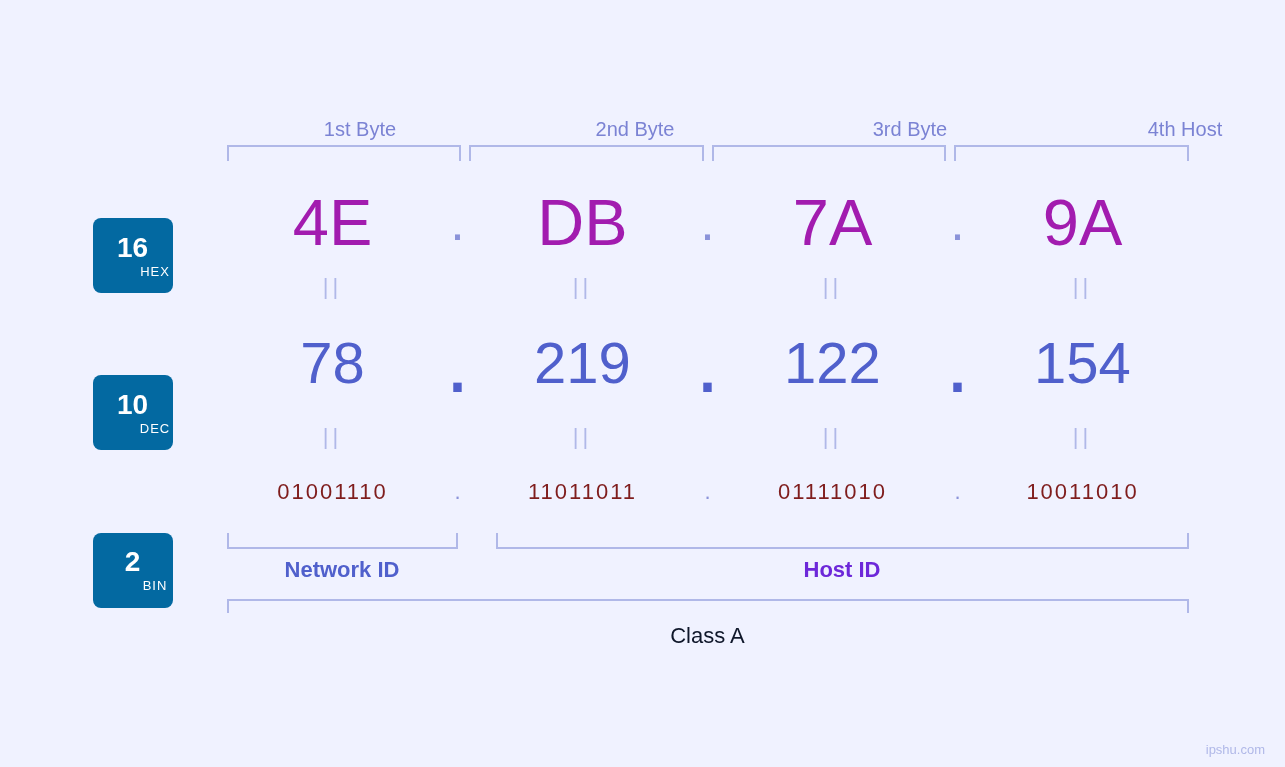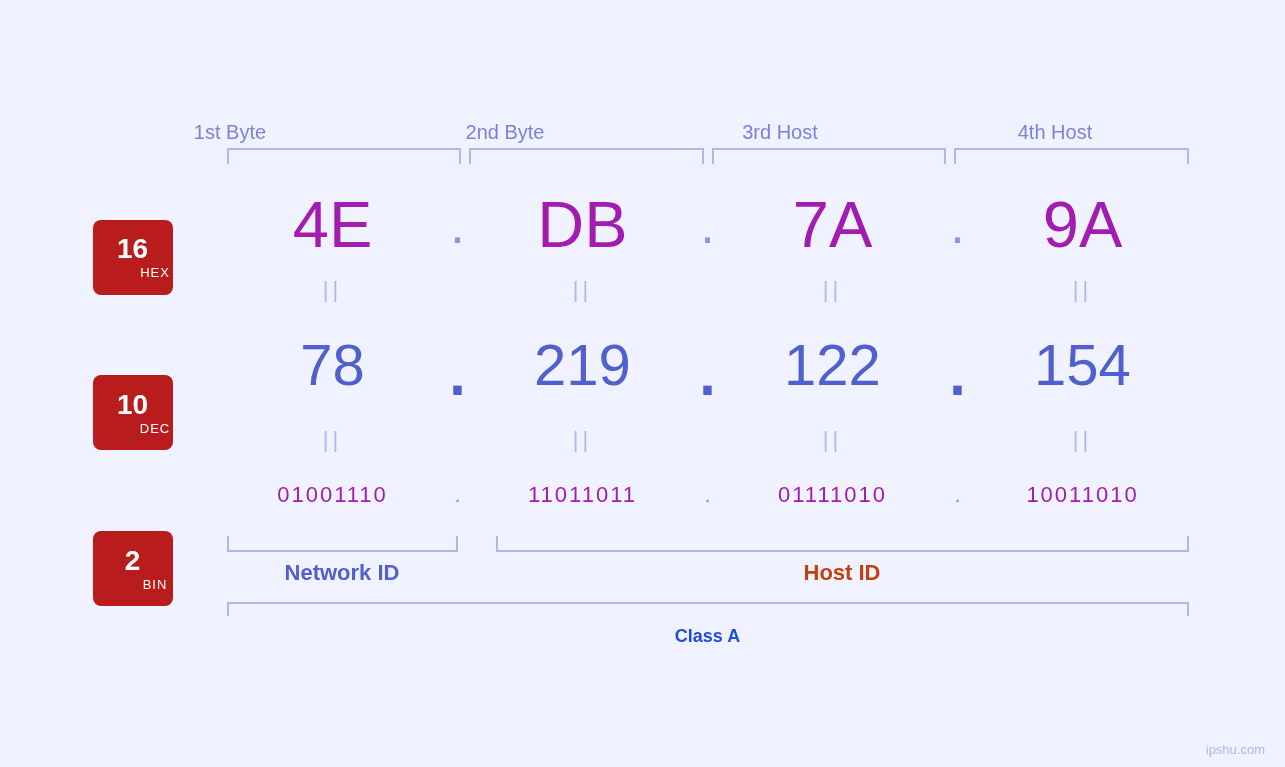--- a/index.html
+++ b/index.html
@@ -13,21 +13,21 @@
       flex-direction: column;
       align-items: center;
       justify-content: center;
       position: relative;
     }
 
     .main-container {
       width: 1100px;
       display: flex;
       flex-direction: column;
-      align-items: flex-end;
+      align-items: flex-start;
     }
 
     
     .byte-headers {
       display: flex;
       width: 100%;
       margin-left: 130px;
       margin-bottom: 4px;
     }
 
@@ -67,21 +67,21 @@
       display: flex;
       flex-direction: column;
       justify-content: space-around;
       width: 130px;
       gap: 0px;
     }
 
     .base-badge {
       width: 80px;
       height: 75px;
-      background: #b91c1c;
+      background: #0369a1;
       border-radius: 8px;
       display: flex;
       flex-direction: column;
       align-items: center;
       justify-content: center;
       color: white;
       margin: 8px 0;
     }
 
     .base-badge .base-num {
@@ -175,21 +175,21 @@
     .bin-row {
       display: flex;
       align-items: center;
       justify-content: center;
       height: 70px;
     }
 
     .byte-val-bin {
       flex: 1;
       text-align: center;
-      color: #a21caf;
+      color: #7f1d1d;
       font-size: 22px;
       font-weight: 400;
       letter-spacing: 2px;
     }
 
     .dot-bin {
       color: #8b93d9;
       font-size: 22px;
       font-weight: 400;
       width: 30px;
@@ -207,21 +207,21 @@
 
   </style>
 </head>
 <body>
 
 <div class="main-container">
 
   <div class="byte-headers">
     <div class="byte-header">1st Byte</div>
     <div class="byte-header">2nd Byte</div>
-    <div class="byte-header">3rd Host</div>
+    <div class="byte-header">3rd Byte</div>
     <div class="byte-header">4th Host</div>
   </div>
 
   <div class="brackets-row">
     <div class="bracket"></div>
     <div class="bracket"></div>
     <div class="bracket"></div>
     <div class="bracket"></div>
   </div>
 
@@ -298,27 +298,27 @@
 
         <div style="flex:1; display:flex; flex-direction:column; align-items:stretch; margin: 0 4px;">
           <div style="height:16px; border-bottom:2px solid #b0b8e8; border-left:2px solid #b0b8e8; border-right:2px solid #b0b8e8;"></div>
           <div style="text-align:center; color:#5060cc; font-size:22px; font-weight:600; margin-top:8px;">Network ID</div>
         </div>
 
         <div style="width:30px;"></div>
 
         <div style="flex:3; display:flex; flex-direction:column; align-items:stretch; margin: 0 4px;">
           <div style="height:16px; border-bottom:2px solid #b0b8e8; border-left:2px solid #b0b8e8; border-right:2px solid #b0b8e8;"></div>
-          <div style="text-align:center; color:#c2410c; font-size:22px; font-weight:600; margin-top:8px;">Host ID</div>
+          <div style="text-align:center; color:#6d28d9; font-size:22px; font-weight:600; margin-top:8px;">Host ID</div>
         </div>
       </div>
 
       <div style="margin-top:16px; width:100%; display:flex; flex-direction:column; align-items:stretch;">
         <div style="height:14px; border-top:2px solid #b0b8e8; border-left:2px solid #b0b8e8; border-right:2px solid #b0b8e8; margin: 0 4px;"></div>
-        <div style="text-align:center; color:#1d4ed8; font-size:18px; font-weight:700; margin-top:10px;">Class A</div>
+        <div style="text-align:center; color:#0f172a; font-size:22px; font-weight:400; margin-top:10px;">Class A</div>
       </div>
 
     </div>
   </div>
 
 </div>
 
 <div class="watermark">ipshu.com</div>
 
 </body></html>

